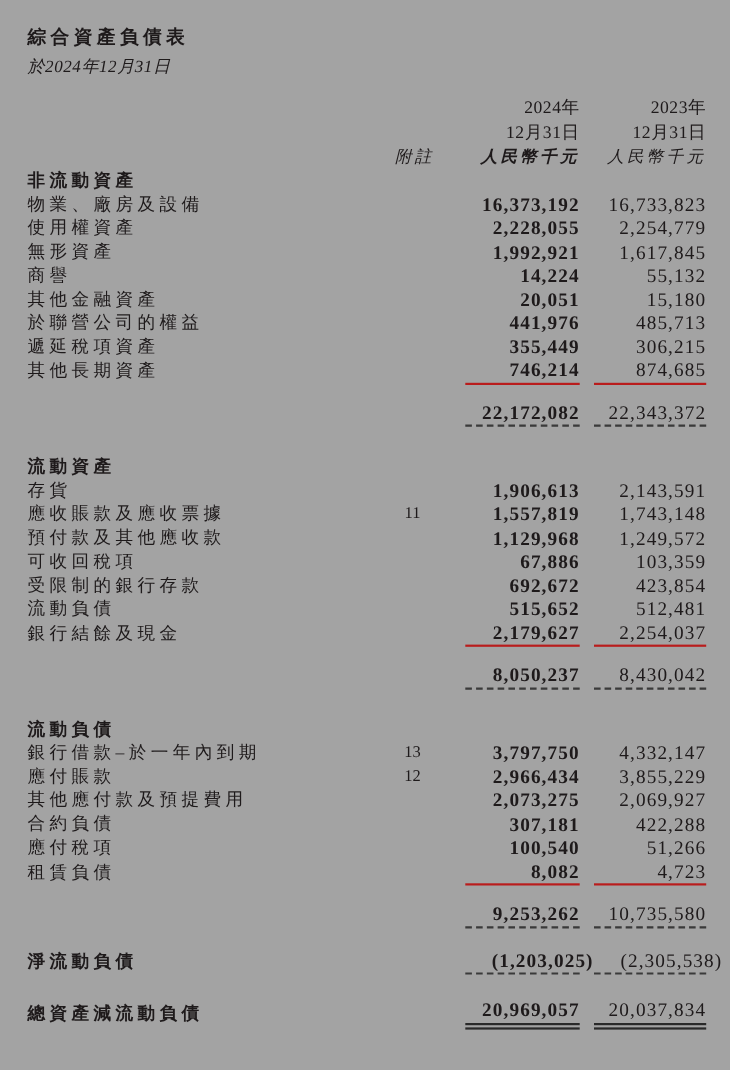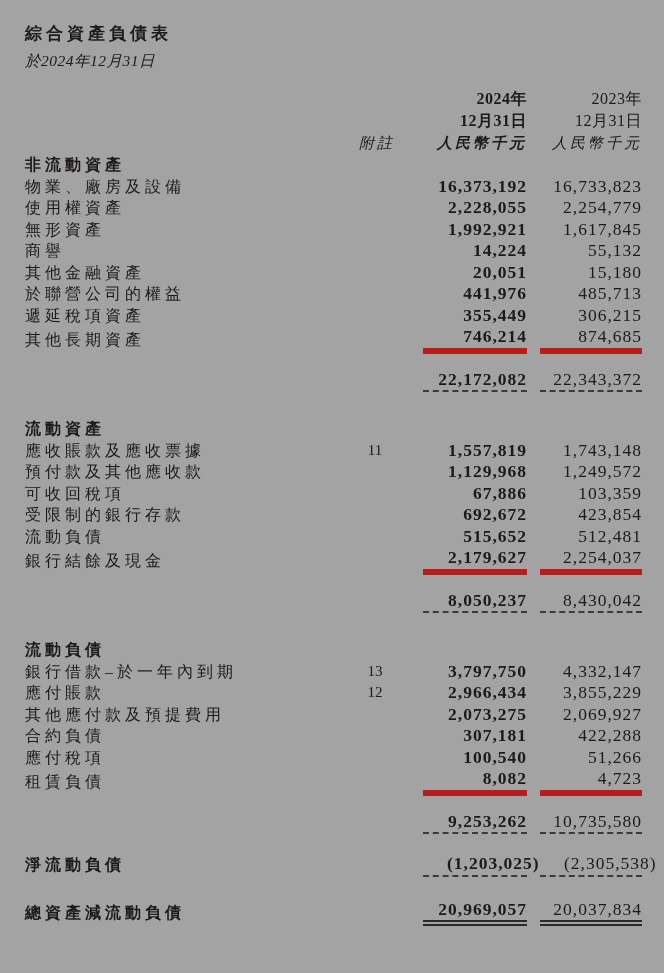--- a/index.html
+++ b/index.html
@@ -39,27 +39,27 @@
 
   td.label { font-size: 16px; letter-spacing: 4px; white-space: nowrap; }
   td.label.hd { font-weight: 700; }
   td.note  { text-align: center; font-size: 15px; }
   td.v1, td.v2 { text-align: right; font-size: 17.5px; letter-spacing: 1px; white-space: nowrap; }
   td.v1 { font-weight: 700; }
   .neg { margin-right: -5px; margin-left: 24px; }
 
   
   td.hyear, td.hdate { text-align: right; font-size: 16px; letter-spacing: 0.5px; }
-  td.hb { font-weight: 700; }
+  td.hb { font-weight: 400; }
   td.hunit { text-align: right; font-size: 15px; font-style: italic; letter-spacing: 3px; }
   td.hunit.hb { font-weight: 700; }
   td.hnote { text-align: right; font-size: 15px; font-style: italic; letter-spacing: 3px; }
 
   
-  td.rule-solid  { border-bottom: 6px solid #b91c1c; }
+  td.rule-solid  { border-bottom: 2px solid #b91c1c; }
   td.rule-dashed { border-bottom: 2px dashed #3a3a3a; }
   td.rule-double { border-bottom: 6px double #2a2a2a; }
 
   
   td.gap { height: auto; line-height: normal; }
   td.g-sub  { height: 15px; }
   td.g-sec  { height: 26px; }
   td.g-l    { height: 19px; }
   td.g-xl   { height: 22px; }
 </style>
@@ -194,20 +194,28 @@
         </tr>
         <tr>
           <td class="label hd">流動資產</td>
           <td class="note"></td>
           <td class="sp"></td>
           <td class="v1"></td>
           <td class="sp"></td>
           <td class="v2"></td>
         </tr>
         <tr>
+          <td class="label">存貨</td>
+          <td class="note"></td>
+          <td class="sp"></td>
+          <td class="v1"><span>1,906,613</span></td>
+          <td class="sp"></td>
+          <td class="v2"><span>2,143,591</span></td>
+        </tr>
+        <tr>
           <td class="label">應收賬款及應收票據</td>
           <td class="note">11</td>
           <td class="sp"></td>
           <td class="v1"><span>1,557,819</span></td>
           <td class="sp"></td>
           <td class="v2"><span>1,743,148</span></td>
         </tr>
         <tr>
           <td class="label">預付款及其他應收款</td>
           <td class="note"></td>

